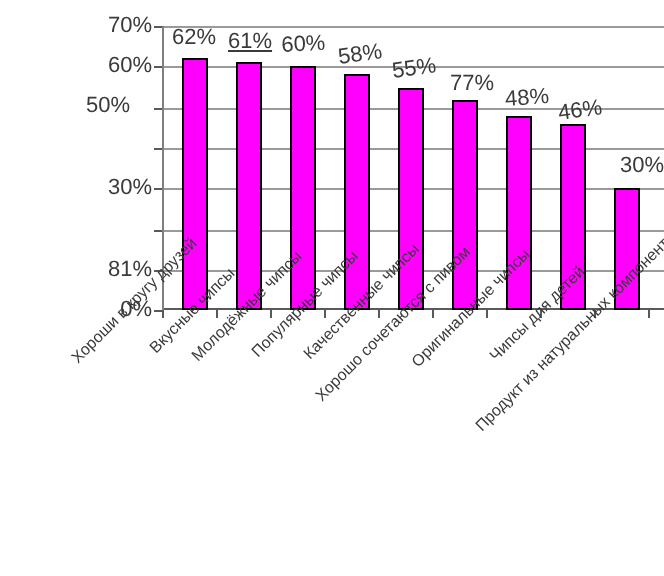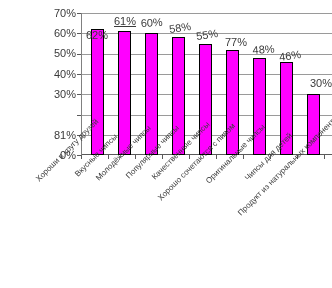--- a/index.html
+++ b/index.html
@@ -103,22 +103,21 @@
     letter-spacing: 0px;
   }
 </style>
 </head>
 <body>
 
 <div id="chart-root">
 
   <div class="ytick-wrap" style="top:8px;">70%</div>
   <div class="ytick-wrap" style="top:28px;">60%</div>
-  <div class="ytick-wrap" style="top:48px;">50%</div>
-  <div class="ytick-wrap" style="top:69px;">40%</div>
+  <div class="ytick-wrap" style="top:48px;text-align:center;">50%</div>
   <div class="ytick-wrap" style="top:89px;">30%</div>
   <div class="ytick-wrap" style="top:130px;">81%</div>
   <div class="ytick-wrap" style="top:150px;">0%</div>
 
   <div class="ytickmark" style="top:13px;"></div>
   <div class="ytickmark" style="top:33px;"></div>
   <div class="ytickmark" style="top:54px;"></div>
   <div class="ytickmark" style="top:74px;"></div>
   <div class="ytickmark" style="top:94px;"></div>
   <div class="ytickmark" style="top:115px;"></div>
@@ -150,21 +149,21 @@
   <div class="xtickmark" style="left:92px;"></div>
   <div class="xtickmark" style="left:119px;"></div>
   <div class="xtickmark" style="left:146px;"></div>
   <div class="xtickmark" style="left:173px;"></div>
   <div class="xtickmark" style="left:200px;"></div>
   <div class="xtickmark" style="left:227px;"></div>
   <div class="xtickmark" style="left:254px;"></div>
   <div class="xtickmark" style="left:281px;"></div>
   <div class="xtickmark" style="left:308px;"></div>
 
-  <div class="datalabel" style="left:70px;  top:14px; transform:rotate(0deg);margin-top:16px;">62%</div>
+  <div class="datalabel" style="left:70px;  top:14px; transform:rotate(0deg);">62%</div>
   <div class="datalabel" style="left:98px;  top:16px; transform:rotate(0deg);text-decoration:underline;">61%</div>
   <div class="datalabel" style="left:125px; top:18px; transform:rotate(-3deg);">60%</div>
   <div class="datalabel" style="left:154px; top:24px; transform:rotate(-8deg);">58%</div>
   <div class="datalabel" style="left:181px; top:31px; transform:rotate(-8deg);">55%</div>
   <div class="datalabel" style="left:209px; top:37px; transform:rotate(0deg);">77%</div>
   <div class="datalabel" style="left:237px; top:45px; transform:rotate(-4deg);">48%</div>
   <div class="datalabel" style="left:264px; top:52px; transform:rotate(-8deg);">46%</div>
   <div class="datalabel" style="left:294px; top:78px; transform:rotate(0deg);">30%</div>
 
   <div class="catlabel" style="left:18px;  top:177px;">Хороши в кругу друзей</div>

